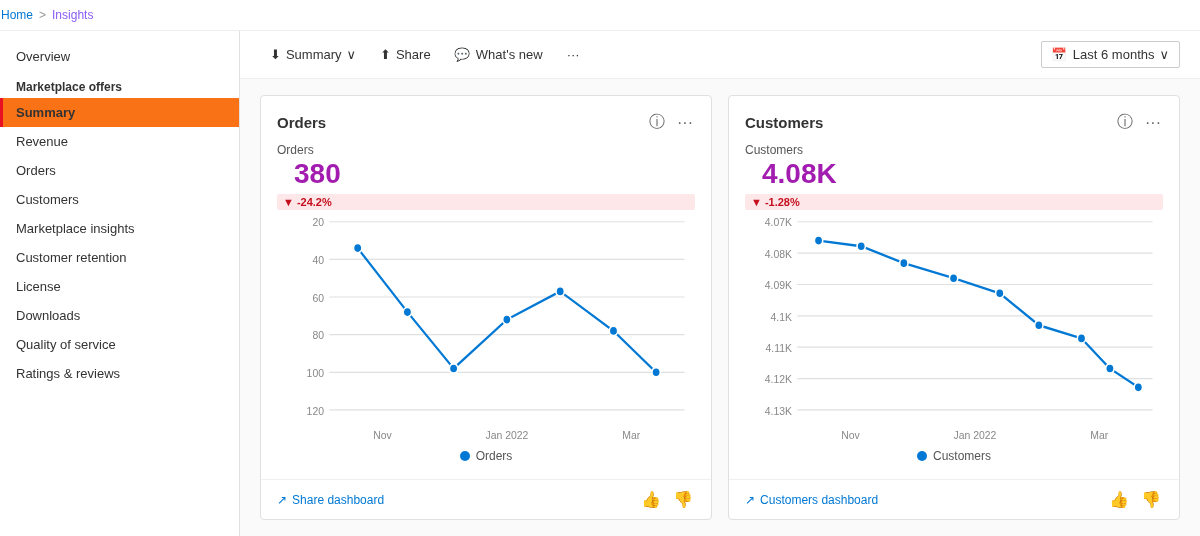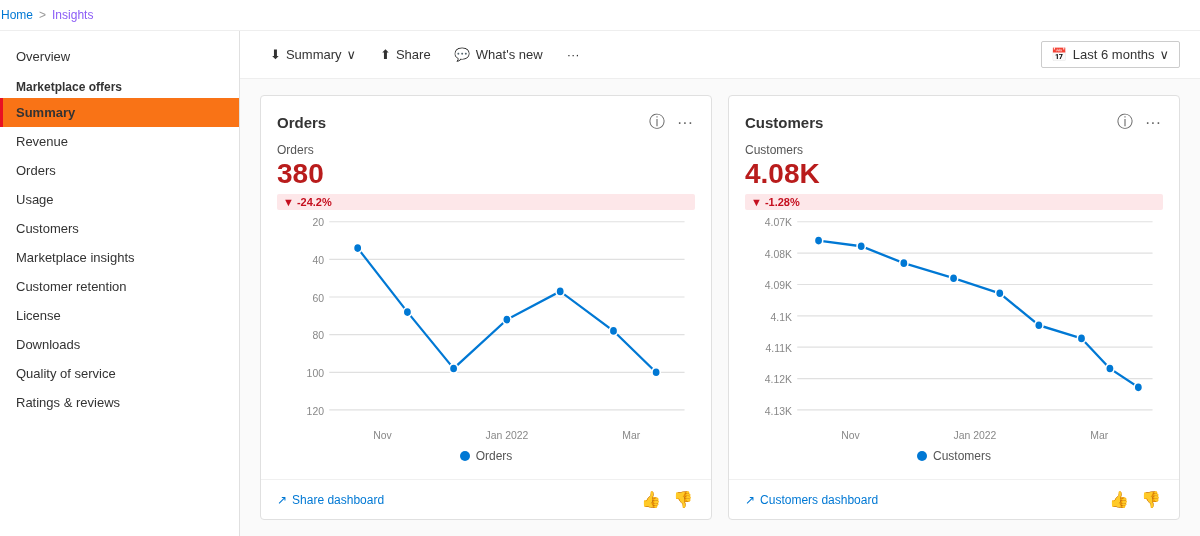--- a/index.html
+++ b/index.html
@@ -35,21 +35,21 @@
     .cards-area { flex: 1; display: flex; gap: 16px; padding: 16px 20px; overflow: hidden; background: #fafafa; }
 
     
     .card { background: #fff; border: 1px solid #e0e0e0; border-radius: 4px; flex: 1; display: flex; flex-direction: column; overflow: hidden; }
     .card-header { display: flex; align-items: center; justify-content: space-between; padding: 14px 16px 8px; }
     .card-title { font-size: 15px; font-weight: 600; color: #333; }
     .card-header-actions { display: flex; align-items: center; gap: 8px; }
     .card-icon-btn { background: none; border: none; cursor: pointer; color: #666; font-size: 16px; padding: 2px; }
     .card-body { padding: 0 16px 8px; display: flex; flex-direction: column; flex: 1; }
     .card-metric-label { font-size: 12px; color: #555; margin-bottom: 2px; }
-    .card-metric-value { font-size: 28px; font-weight: 600; color: #b91c1c; line-height: 1.1; }
+    .card-metric-value { font-size: 28px; font-weight: 600; color: #a21caf; line-height: 1.1; margin-left: 17px; }
     .card-metric-change { display: inline-flex; align-items: center; gap: 3px; background: #fde7e9; color: #c50f1f; font-size: 11px; font-weight: 600; padding: 2px 6px; border-radius: 2px; margin-top: 4px; }
     .chart-area { flex: 1; position: relative; min-height: 220px; }
     .card-footer { padding: 8px 16px; border-top: 1px solid #f0f0f0; display: flex; align-items: center; justify-content: space-between; }
     .card-footer-link { display: flex; align-items: center; gap: 5px; color: #0078d4; font-size: 12px; cursor: pointer; text-decoration: none; }
     .card-footer-actions { display: flex; gap: 8px; }
     .thumb-btn { background: none; border: none; cursor: pointer; font-size: 16px; color: #666; padding: 2px; }
 
     svg.chart { width: 100%; height: 100%; }
 
     
@@ -70,21 +70,20 @@
   <div class="main-content">
 
     <nav class="sidebar">
       <div class="sidebar-overview">Overview</div>
       <div class="sidebar-section-label">Marketplace offers</div>
 
       <div id="sidebar-items-container">
           <div class="sidebar-item active">Summary</div>
           <div class="sidebar-item">Revenue</div>
           <div class="sidebar-item">Orders</div>
-          <div class="sidebar-item">Usage</div>
           <div class="sidebar-item">Customers</div>
           <div class="sidebar-item">Marketplace insights</div>
           <div class="sidebar-item">Customer retention</div>
           <div class="sidebar-item">License</div>
           <div class="sidebar-item">Downloads</div>
           <div class="sidebar-item">Quality of service</div>
           <div class="sidebar-item">Ratings &amp; reviews</div>
         </div>
     </nav>
 

